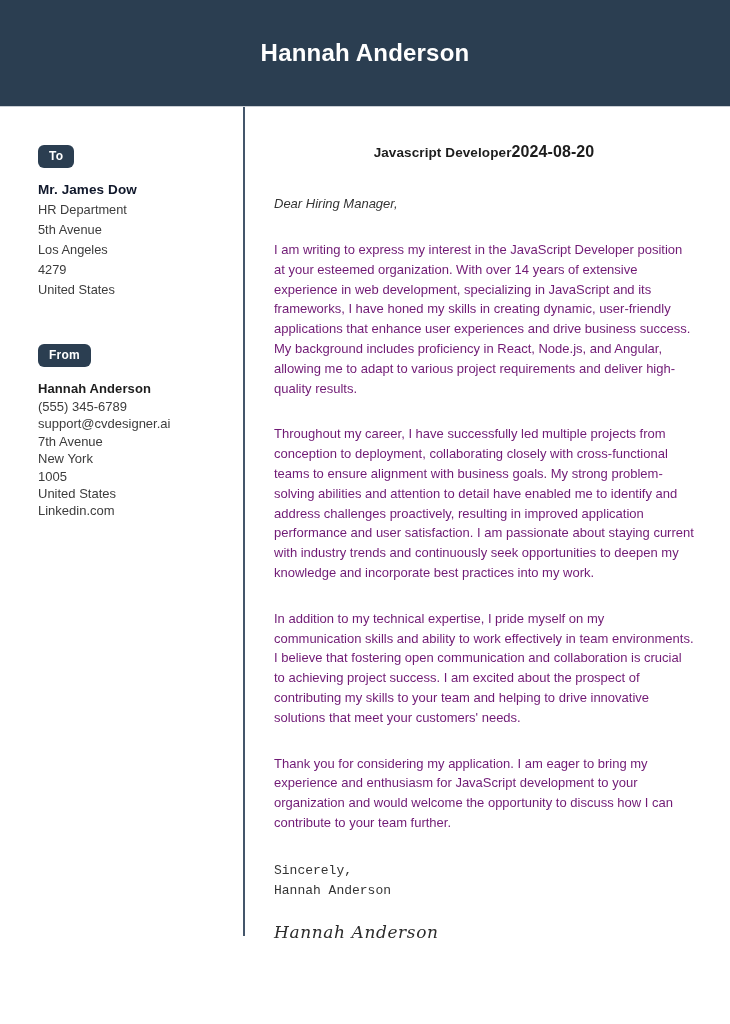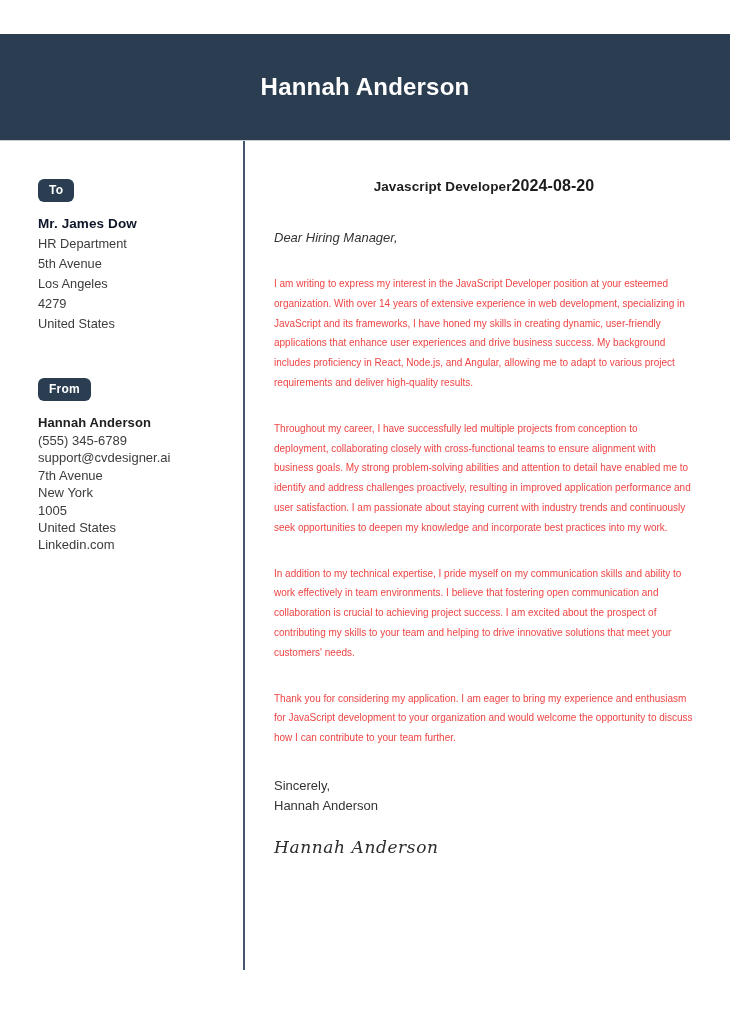--- a/index.html
+++ b/index.html
@@ -11,21 +11,20 @@
     font-family: "Liberation Sans", sans-serif;
     -webkit-font-smoothing: antialiased;
   }
 
   .page {
     position: relative;
     width: 730px;
     height: 980px;
     background: #ffffff;
     overflow: hidden;
-    margin-top: 34px;
   }
 
   
   .header {
     position: absolute;
     top: 0;
     left: 0;
     width: 730px;
     height: 107px;
     background: #2b3e51;
@@ -142,31 +141,32 @@
   .salutation {
     margin-top: 33px;
     font-size: 13px;
     color: #343434;
     line-height: 20px;
     font-style: italic;
   }
 
   .para {
     margin-top: 26px;
-    font-size: 10px;
-    color: #ef4444;
+    font-size: 13px;
+    color: #701a75;
     line-height: 19.8px;
     text-align: left;
   }
 
   .closing {
     margin-top: 28px;
     font-size: 13px;
     color: #343434;
     line-height: 20px;
+    font-family: Liberation Mono, monospace;
   }
 
   .signature {
     margin-top: 20px;
     font-family: "DejaVu Serif", serif;
     font-style: italic;
     font-size: 17px;
     color: #2c2c2c;
     letter-spacing: 0.6px;
     line-height: 22px;

